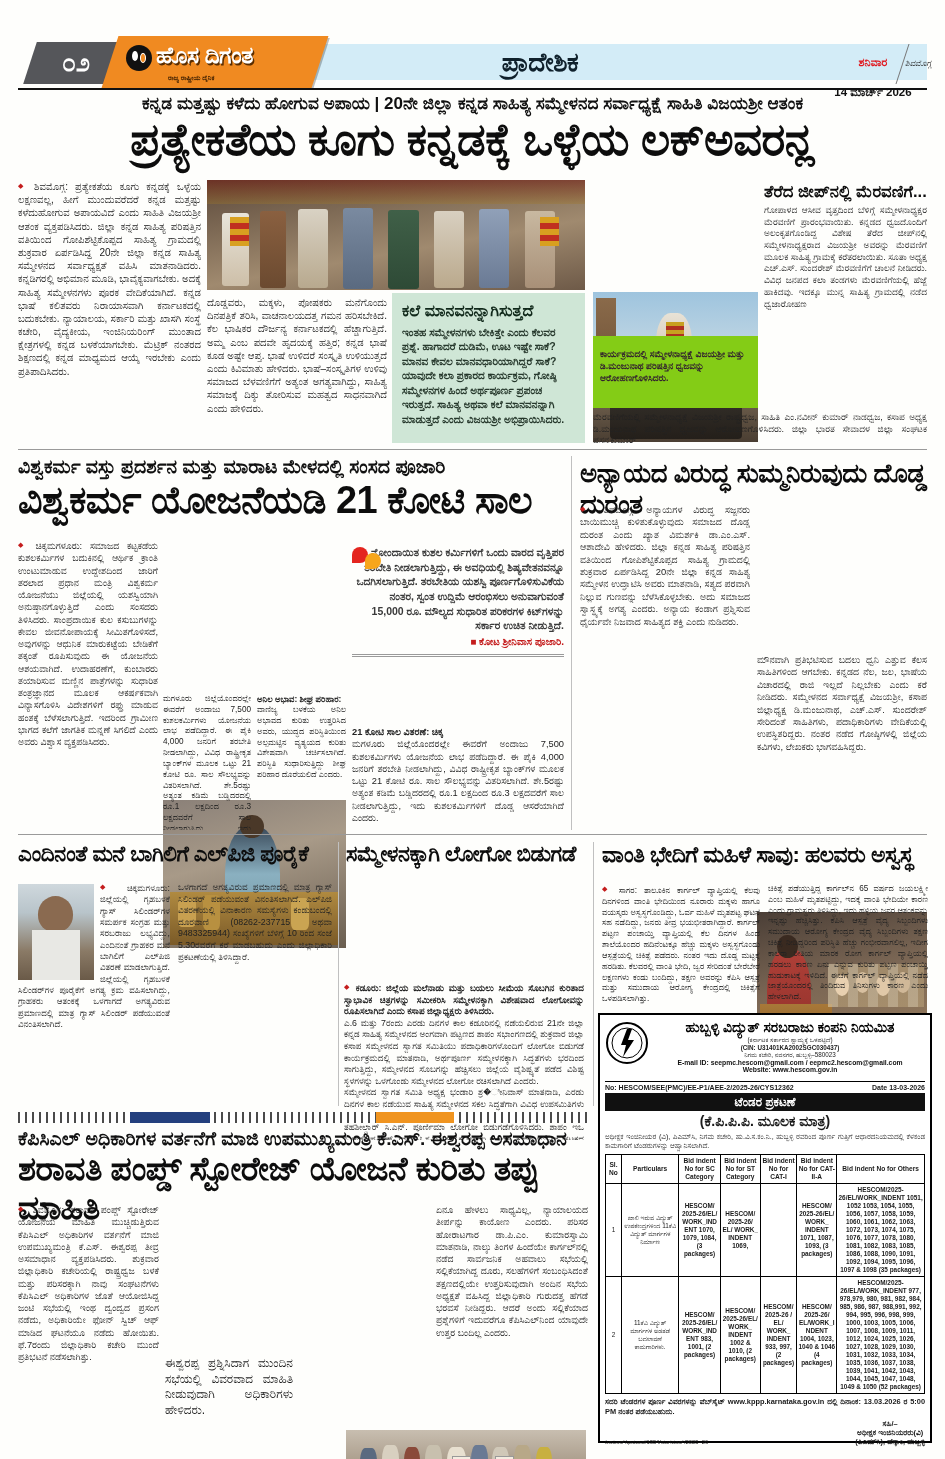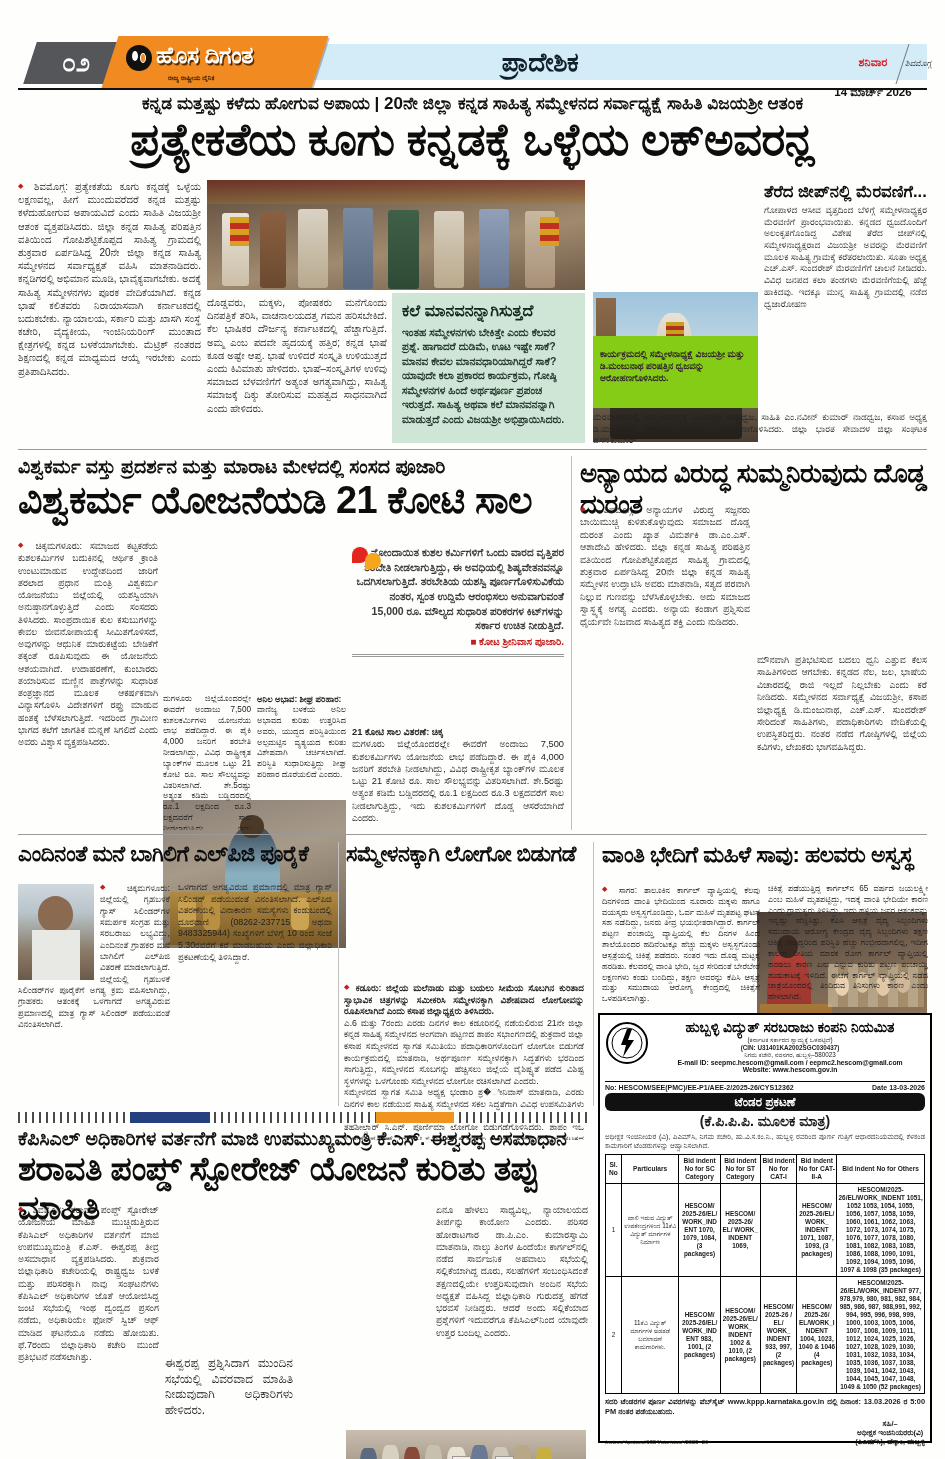--- a/index.html
+++ b/index.html
@@ -198,21 +198,21 @@
         <div style="font-size:6.3px;font-weight:bold;color:#222;">(CIN: U31401KA2002SGC030437)</div>
         <div style="font-size:6.3px;color:#222;">ನಿಗಮ ಕಚೇರಿ, ನವನಗರ, ಹುಬ್ಬಳ್ಳಿ–580023</div>
         <div style="font-size:6.8px;font-weight:bold;color:#111;">E-mail ID: seepmc.hescom@gmail.com / eepmc2.hescom@gmail.com</div>
         <div style="font-size:6.8px;font-weight:bold;color:#111;">Website: www.hescom.gov.in</div>
       </div>
     </div>
     <div style="display:flex;justify-content:space-between;border-top:1px solid #000;padding:2px 0;">
       <span style="font-size:7px;font-weight:bold;">No: HESCOM/SEE(PMC)/EE-P1/AEE-2/2025-26/CYS12362</span>
       <span style="font-size:7px;font-weight:bold;">Date 13-03-2026</span>
     </div>
-    <div class="blackbar" style="font-size:12px;padding:2px 0;border-radius:6px;">ಟೆಂಡರ ಪ್ರಕಟಣೆ</div>
+    <div class="blackbar" style="font-size:12px;padding:2px 0;">ಟೆಂಡರ ಪ್ರಕಟಣೆ</div>
     <div style="font-size:14px;text-align:center;font-weight:bold;padding:2px 0;">(ಕೆ.ಪಿ.ಪಿ.ಪಿ. ಮೂಲಕ ಮಾತ್ರ)</div>
     <div style="font-size:7.2px;line-height:1.3;text-align:justify;padding-bottom:3px;">ಅಧೀಕ್ಷಕ ಇಂಜಿನೀಯರ (ವಿ), ಪಿಎಮ್‌ಸಿ, ನಿಗಮ ಕಚೇರಿ, ಹು.ವಿ.ಸ.ಕಂ.ನಿ., ಹುಬ್ಬಳ್ಳಿ ರವರಿಂದ ಪೂರ್ಣ ಗುತ್ತಿಗೆ ಆಧಾರದನಿಯಮದಲ್ಲಿ ಕೆಳಕಂಡ ಕಾಮಗಾರಿಗೆ ಟೆಂಡರುಗಳನ್ನು ಆಹ್ವಾನಿಸಲಾಗಿದೆ.</div>
     <table class="tender">
       <colgroup>
           <col style="width:5%">
           <col style="width:18%">
           <col style="width:13%">
           <col style="width:12.5%">
           <col style="width:11.5%">
           <col style="width:12.5%">

